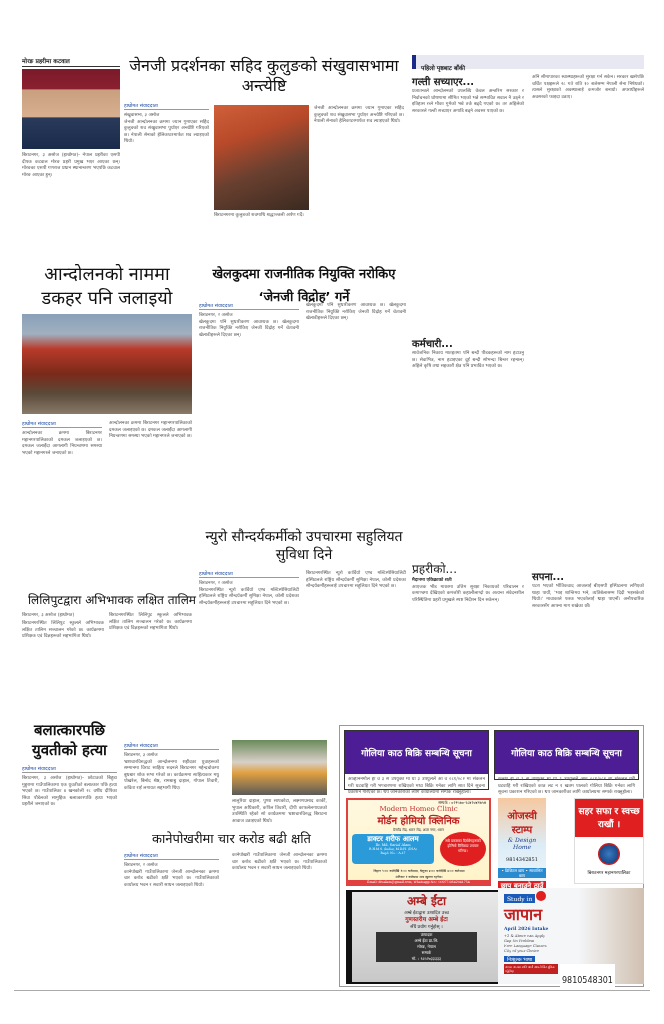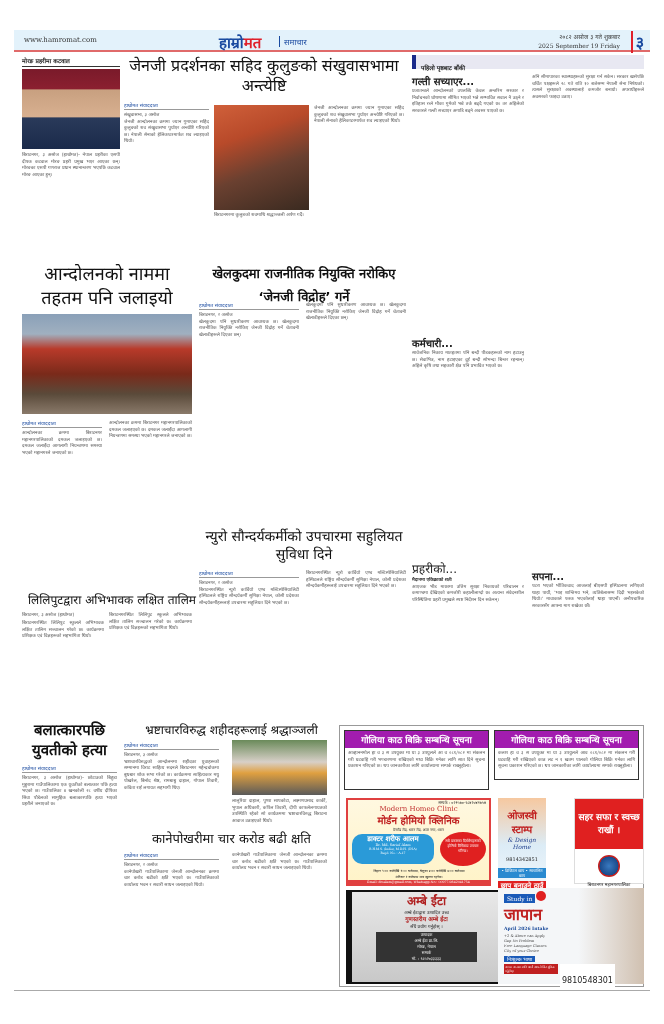--- a/index.html
+++ b/index.html
@@ -11,56 +11,46 @@
 .hdr .logo span{color:#e0202a}
 .hdr .sec{position:absolute;left:265px;top:6px;font-size:8px;color:#1a4aa0;border-left:1px solid #1a4aa0;padding-left:4px;font-family:"DejaVu Sans",sans-serif}
 .hdr .date{position:absolute;right:30px;top:2px;font-size:6px;text-align:right;line-height:9px;color:#333}
 .hdr .pno{position:absolute;right:6px;top:1px;font-size:16px;font-weight:bold;color:#1a4aa0;border-left:2px solid #e0202a;padding-left:3px;font-family:"DejaVu Sans",sans-serif}
 .txt{font-size:4.6px;line-height:6.6px;color:#555;text-align:justify;overflow:hidden}
 .hl{font-family:"DejaVu Sans",sans-serif;color:#111;text-align:center}
 .photo{background:linear-gradient(135deg,#6b4a3a,#a0643c 40%,#3a2a24);position:absolute}
 .by{font-size:5px;color:#1a4aa0;border-bottom:1px solid #999;padding-bottom:1px;margin-bottom:2px}
 .abs{position:absolute}
 .box{border:1px solid #888}
-.ad-title{background:#a21caf;color:#fff;font-size:9px;font-weight:bold;text-align:center;padding:2px 0;font-family:"DejaVu Sans",sans-serif}
+.ad-title{background:#4c1d95;color:#fff;font-size:9px;font-weight:bold;text-align:center;padding:15px 0;font-family:"DejaVu Sans",sans-serif}
 .rule{position:absolute;background:#aaa}
 </style>
 </head>
 <body>
 
 <div class="page">
 
- <div class="hdr">
-  <span class="url">www.hamromat.com</span>
-  <span class="logo"><b>हाम्रो</b><span>मत</span></span>
-  <span class="sec">समाचार</span>
-  <div class="date">
-        <div>२०८२ असोज ३ गते शुक्रबार</div>
-        <div>2025 September 19 Friday</div>
-      </div>
-  <span class="pno">३</span>
- </div>
 
  <div class="abs" style="left:8px;top:27px;width:98px;">
   <div style="font-size:6px;font-weight:bold;font-family:'DejaVu Sans',sans-serif;border-bottom:1px solid #333;padding-bottom:1px">मोरङ प्रहरीमा कटवाल</div>
   <div style="height:80px;margin-top:2px;background:linear-gradient(180deg,#7a1a2a 0,#8b2030 25%,#c8a080 26%,#d8b090 60%,#2a3a5a 61%,#1a2a4a)"></div>
   <div class="txt" style="height:55px;margin-top:3px">बिराटनगर, ३ असोज (हाम्रोमत)- नेपाल प्रहरीका एसपी दीपक कटवाल मोरङ प्रहरी प्रमुख भएर आएका छन्। मोरङका एसपी गणराज प्रधान स्थानान्तरण भएपछि कटवाल मोरङ आएका हुन्।</div>
  </div>
 
  <div class="hl abs" style="left:110px;top:26px;width:280px;font-size:16px;line-height:20px">जेनजी प्रदर्शनका सहिद कुलुङको संखुवासभामा अन्त्येष्टि</div>
  <div class="abs" style="left:110px;top:72px;width:85px">
   <div class="by">हाम्रोमत संवाददाता</div>
   <div class="txt" style="font-size:4.5px">संखुवासभा, ३ असोज</div>
   <div class="txt" style="height:80px">जेनजी आन्दोलनका क्रममा ज्यान गुमाएका सहिद कुलुङको शव संखुवासभा पुर्याएर अन्त्येष्टि गरिएको छ। नेपाली सेनाको हेलिकप्टरमार्फत शव ल्याइएको थियो।</div>
  </div>
  <div class="photo" style="left:200px;top:75px;width:95px;height:105px;background:linear-gradient(160deg,#d0603a,#b84a2a 30%,#6a4030 60%,#3a2a20)"></div>
  <div class="txt abs" style="left:200px;top:182px;width:95px;height:35px">बिराटनगरमा कुलुङको शवमाथि श्रद्धाञ्जली अर्पण गर्दै।</div>
  <div class="txt abs" style="left:300px;top:75px;width:90px;height:140px">जेनजी आन्दोलनका क्रममा ज्यान गुमाएका सहिद कुलुङको शव संखुवासभा पुर्याएर अन्त्येष्टि गरिएको छ। नेपाली सेनाको हेलिकप्टरमार्फत शव ल्याइएको थियो।</div>
 
- <div class="hl abs" style="left:8px;top:232px;width:170px;font-size:18px;line-height:24px">आन्दोलनको नाममा तहतम पनि जलाइयो</div>
+ <div class="hl abs" style="left:8px;top:232px;width:170px;font-size:18px;line-height:24px">आन्दोलनको नाममा डकहर पनि जलाइयो</div>
  <div class="photo" style="left:8px;top:284px;width:170px;height:100px;background:linear-gradient(180deg,#8aa0b8 0,#a0b0c0 20%,#b83a2a 35%,#7a2a1a 60%,#5a4a3a 80%,#8a7a6a)"></div>
  <div class="abs" style="left:8px;top:390px;width:80px">
   <div class="by">हाम्रोमत संवाददाता</div>
   <div class="txt" style="height:160px">आन्दोलनका क्रममा बिराटनगर महानगरपालिकाको दमकल जलाइएको छ। दमकल जलाइँदा आगलागी नियन्त्रणमा समस्या भएको महानगरले जनाएको छ।</div>
  </div>
  <div class="txt abs" style="left:95px;top:390px;width:83px;height:165px">आन्दोलनका क्रममा बिराटनगर महानगरपालिकाको दमकल जलाइएको छ। दमकल जलाइँदा आगलागी नियन्त्रणमा समस्या भएको महानगरले जनाएको छ।</div>
 
  <div class="hl abs" style="left:185px;top:232px;width:210px;font-size:13px;line-height:23px;font-weight:bold">खेलकुदमा राजनीतिक नियुक्ति नरोकिए ‘जेनजी विद्रोह’ गर्ने</div>
  <div class="abs" style="left:185px;top:272px;width:100px">
   <div class="by">हाम्रोमत संवाददाता</div>
@@ -81,21 +71,20 @@
  <div class="txt abs" style="left:8px;top:582px;width:82px;height:85px">बिराटनगर, ३ असोज (हाम्रोमत)</div>
  <div class="txt abs" style="left:8px;top:590px;width:82px;height:80px">बिराटनगरस्थित लिलिपुट स्कुलले अभिभावक लक्षित तालिम सञ्चालन गरेको छ। कार्यक्रममा प्रशिक्षक एवं विज्ञहरूको सहभागिता थियो।</div>
  <div class="txt abs" style="left:95px;top:582px;width:83px;height:88px">बिराटनगरस्थित लिलिपुट स्कुलले अभिभावक लक्षित तालिम सञ्चालन गरेको छ। कार्यक्रममा प्रशिक्षक एवं विज्ञहरूको सहभागिता थियो।</div>
 
  <div class="hl abs" style="left:8px;top:690px;width:95px;font-size:15px;line-height:20px;font-weight:bold">बलात्कारपछि युवतीको हत्या</div>
  <div class="abs" style="left:8px;top:735px;width:95px">
   <div class="by">हाम्रोमत संवाददाता</div>
   <div class="txt" style="height:215px">बिराटनगर, ३ असोज (हाम्रोमत)- छोटाउको बिहुडा मुहुरामा गाउँपालिकामा एक युवतीको बलात्कार पछि हत्या भएको छ। गाउँपालिका ४ खनकोली २८ वर्षीय दीपिका सिवा पौडेलको सामुहिक बलात्कारपछि हत्या भएको प्रहरीले जनाएको छ।</div>
  </div>
 
- <div class="hl abs" style="left:110px;top:692px;width:215px;font-size:12px;line-height:16px">भ्रष्टाचारविरुद्ध शहीदहरूलाई श्रद्धाञ्जली</div>
  <div class="abs" style="left:110px;top:712px;width:95px">
   <div class="by">हाम्रोमत संवाददाता</div>
   <div class="txt" style="font-size:4.5px">बिराटनगर, ३ असोज</div>
   <div class="txt" style="height:78px">भ्रष्टाचारविरुद्धको आन्दोलनमा शहीदका युवाहरूको सम्मानमा विराट साहित्य सदनले बिराटनगर महेन्द्रचोकमा बुधबार शोक सभा गरेको छ। कार्यक्रममा साहित्यकार मधु पोखरेल, बिनोद श्रेष्ठ, रामबाबु दाहाल, गोपाल तिवारी, कविता राई लगायत सहभागी थिए।</div>
  </div>
  <div class="photo" style="left:218px;top:710px;width:95px;height:55px;background:linear-gradient(180deg,#6a8a5a,#d8d0c8 40%,#e0a040 60%,#5a5a5a)"></div>
  <div class="txt abs" style="left:218px;top:768px;width:95px;height:30px">लालुरिया दाहाल, पुष्पा सापकोटा, लक्ष्मणप्रसाद कार्की, भुपाल अधिकारी, कपिल तिवारी, दीपी काफलेलगायतको उपस्थिति रहेको सो कार्यक्रममा भ्रष्टाचारविरुद्ध बिराटना आवाज उठाइएको थियो।</div>
 
  <div class="hl abs" style="left:110px;top:800px;width:215px;font-size:13px;line-height:17px">कानेपोखरीमा चार करोड बढी क्षति</div>
  <div class="abs" style="left:110px;top:822px;width:95px">
@@ -131,21 +120,21 @@
  <div class="abs box" style="left:480px;top:700px;width:145px;height:50px;border-color:#333">
   <div class="ad-title">गोलिया काठ बिक्रि सम्बन्धि सूचना</div>
   <div class="txt" style="padding:2px 3px;height:34px">कलश हा व ३ स उपयुक्त मा या ३ उपयुलले आव ०८१/०८२ मा संकलन गरी घटवाहि गरी राखिएको काठ लट न १ खतम पालको गोलिया बिक्रि गर्नका लागि सूचना प्रकाशन गरिएको छ। थप जानकारीका लागि कार्यालयमा सम्पर्क राख्नुहोला।</div>
  </div>
 
  <div class="abs" style="left:332px;top:768px;width:145px;height:88px;border:2px solid #e04040;background:linear-gradient(#fff8e0,#fff3c8)">
   <div style="font-size:4px;text-align:right;padding-right:3px">सम्पर्क : ०२१५७०-९८४२०४१७५४</div>
   <div style="font-size:7px;text-align:center;color:#c03030">Modern Homeo Clinic</div>
   <div style="font-size:10px;font-weight:bold;text-align:center;color:#c02020;font-family:'DejaVu Sans',sans-serif">मोर्डन होमियो क्लिनिक</div>
   <div style="font-size:3.5px;text-align:center">मेनरोड रोड, धरान रोड, अमर नगर, धरान</div>
-  <div class="abs" style="left:4px;top:34px;width:82px;height:30px;background:#2a9ad8;border-radius:10px;color:#fff;text-align:center">
+  <div class="abs" style="left:4px;top:34px;width:82px;height:30px;background:#2a9ad8;border-radius:4px;color:#fff;text-align:center">
    <div style="font-size:7px;font-weight:bold">डाक्टर शरीफ आलम</div>
    <div style="font-size:3.5px">Dr. Md. Sarief Alam</div>
    <div style="font-size:3px">B.H.M.S. (India), M.D.H. (USA)</div>
    <div style="font-size:3px">Regd. No. : A-17</div>
   </div>
   <div class="abs" style="left:92px;top:32px;width:46px;height:34px;background:#e02020;border-radius:50%;color:#fff;font-size:3.6px;text-align:center;padding:6px 3px">सबै प्रकारका दिर्घरोगहरूको होमियो विधिबाट उपचार गरिन्छ।</div>
   <div class="abs" style="left:3px;top:68px;width:136px;font-size:3.4px;text-align:center">बिहान ९:०० बजेदेखि १:०० बजेसम्म, बेलुका ४:०० बजेदेखि ७:०० बजेसम्म</div>
   <div class="abs" style="left:3px;top:74px;width:136px;font-size:3.4px;text-align:center">शनिबार १ बजेसम्म मात्र खुल्ला रहनेछ।</div>
   <div class="abs" style="left:0;top:80px;width:141px;font-size:3.2px;text-align:center;background:#e04040;color:#fff">Email: drsalam@gmail.com, Whatsapp No.: 00977-9842041754</div>
  </div>
@@ -153,21 +142,21 @@
  <div class="abs" style="left:484px;top:768px;width:48px;height:86px;background:linear-gradient(#f6c8a0,#dcecf6 55%,#eef6fb)">
   <div style="font-size:10px;font-weight:bold;color:#c02020;text-align:center;margin-top:10px;font-family:'DejaVu Sans',sans-serif">ओजस्वी स्टाम्प</div>
   <div style="font-size:6px;color:#1a3a8a;text-align:center;font-style:italic">&amp; Design Home</div>
   <div style="font-size:5px;text-align:center;margin-top:6px">9814342851</div>
   <div style="font-size:4px;text-align:center;background:#2a8ad0;color:#fff;margin-top:6px">• डिजिटल छाप • स्वचालित छाप</div>
   <div style="font-size:7px;text-align:center;background:#e02020;color:#fff;margin-top:3px;font-weight:bold">छाप बनाउने ठाउँ</div>
   <div style="font-size:4px;text-align:center;margin-top:2px">ट्राफिक चौक दक्षिण पूर्वतर्फ</div>
  </div>
 
  <div class="abs" style="left:560px;top:768px;width:70px;height:86px;border:1px solid #ddd">
-  <div style="background:#e02020;color:#fff;font-size:9px;font-weight:bold;text-align:center;padding:12px 2px;line-height:13px;font-family:'DejaVu Sans',sans-serif">सहर सफा र स्वच्छ राखौं ।</div>
+  <div style="background:#e02020;color:#fff;font-size:9px;font-weight:bold;text-align:center;padding:6px 2px;line-height:13px;font-family:'DejaVu Sans',sans-serif">सहर सफा र स्वच्छ राखौं ।</div>
   <div style="margin:6px auto 0;width:22px;height:22px;border-radius:50%;background:radial-gradient(#3a7ac0,#1a4a8a 60%,#c02020 62%)"></div>
   <div style="font-size:4.5px;text-align:center;margin-top:4px">बिराटनगर महानगरपालिका</div>
  </div>
 
  <div class="abs" style="left:332px;top:860px;width:161px;height:94px;background:#111;border:2px solid #111">
   <div style="background:linear-gradient(#e8e8e8,#c8c8c8);height:90px;margin:0 4px;text-align:center">
    <div style="font-size:12px;font-weight:bold;color:#b02020;font-family:'DejaVu Sans',sans-serif">अम्बे ईंटा</div>
    <div style="font-size:4.5px">अम्बे ईंटाद्वारा उत्पादित उच्च</div>
    <div style="font-size:6px;font-weight:bold;color:#b02020">गुणस्तरीय अम्बे ईंटा</div>
    <div style="font-size:4.5px">सँधै प्रयोग गर्नुहोस् ।</div>

